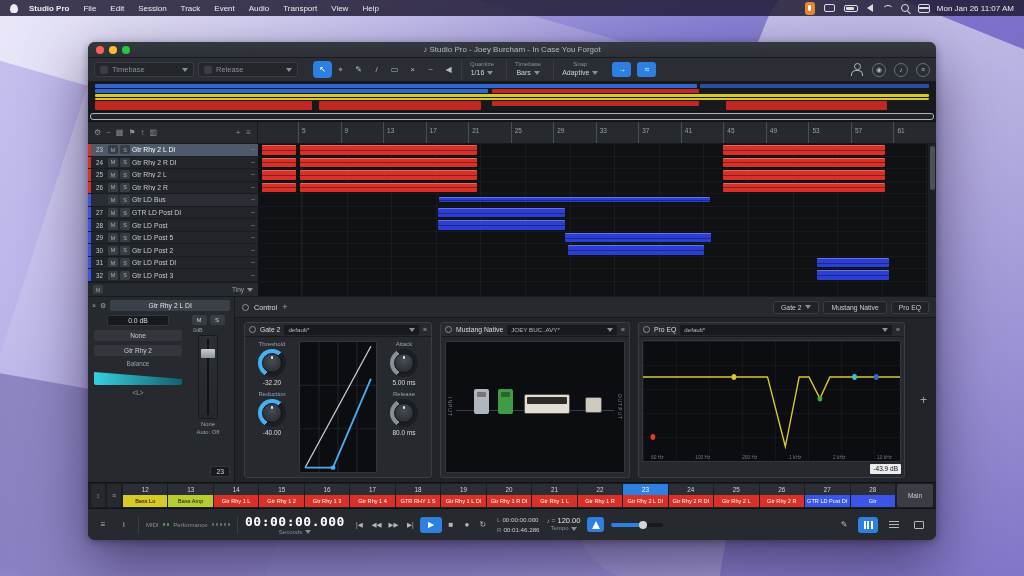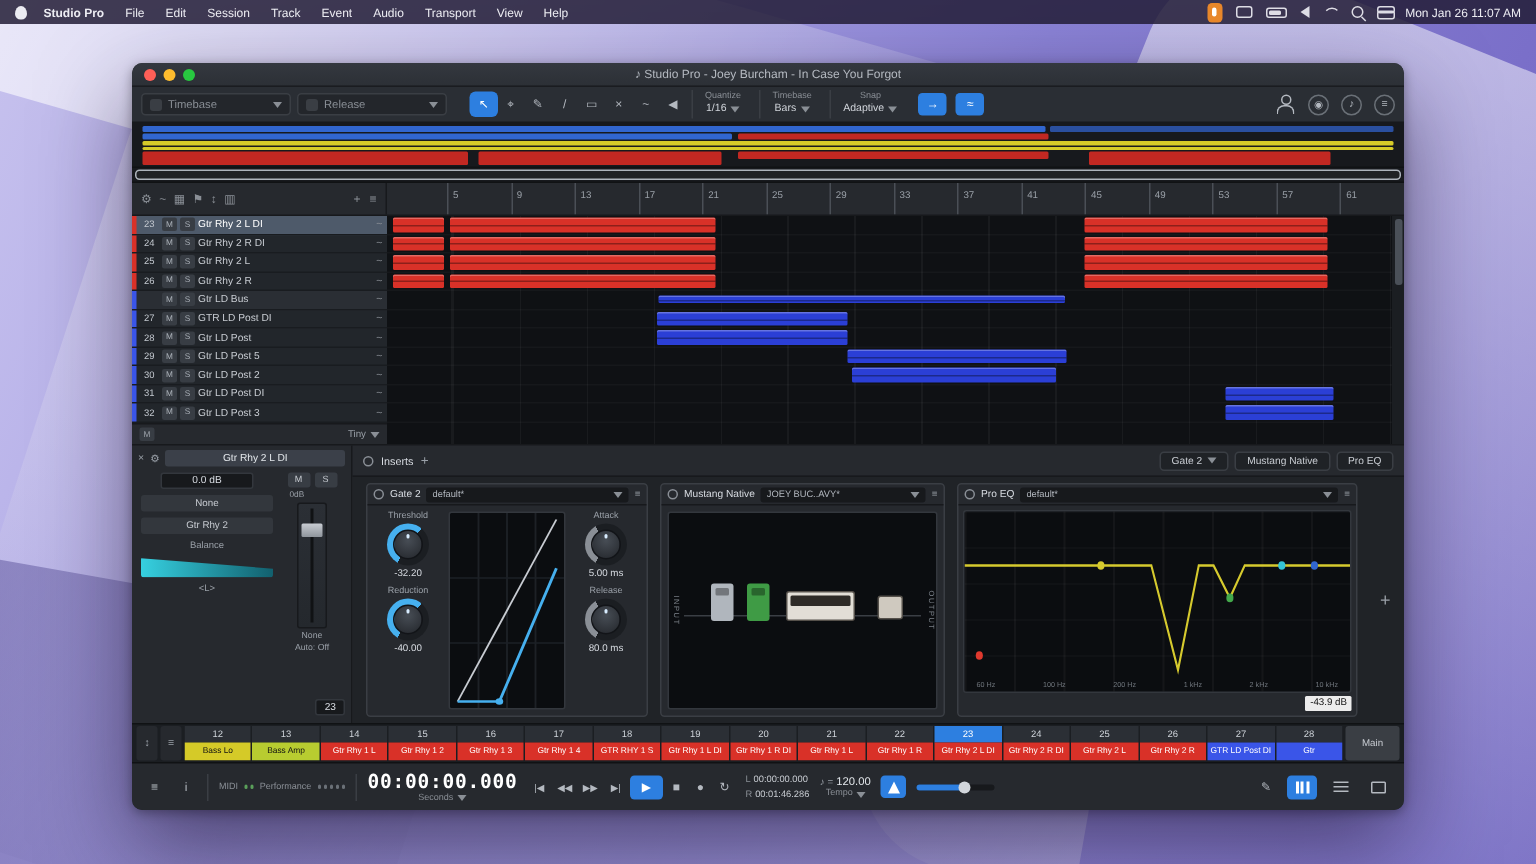--- a/index.html
+++ b/index.html
@@ -532,21 +532,21 @@
             <div>Auto: Off</div>
           </div>
         </div>
         <span class="chnum">23</span>
       </div>
     </div>
 
     <div class="inserts">
       <div class="inshead">
         <span class="power"></span>
-        <span class="institle">Inserts</span>
+        <span class="institle">Control</span>
         <span class="insadd">+</span>
         <div class="instabs">
           <div class="instab">
               <span>Gate 2</span>
               <span class="chev"></span>
             </div>
           <div class="instab">
               <span>Mustang Native</span>
             </div>
           <div class="instab">

